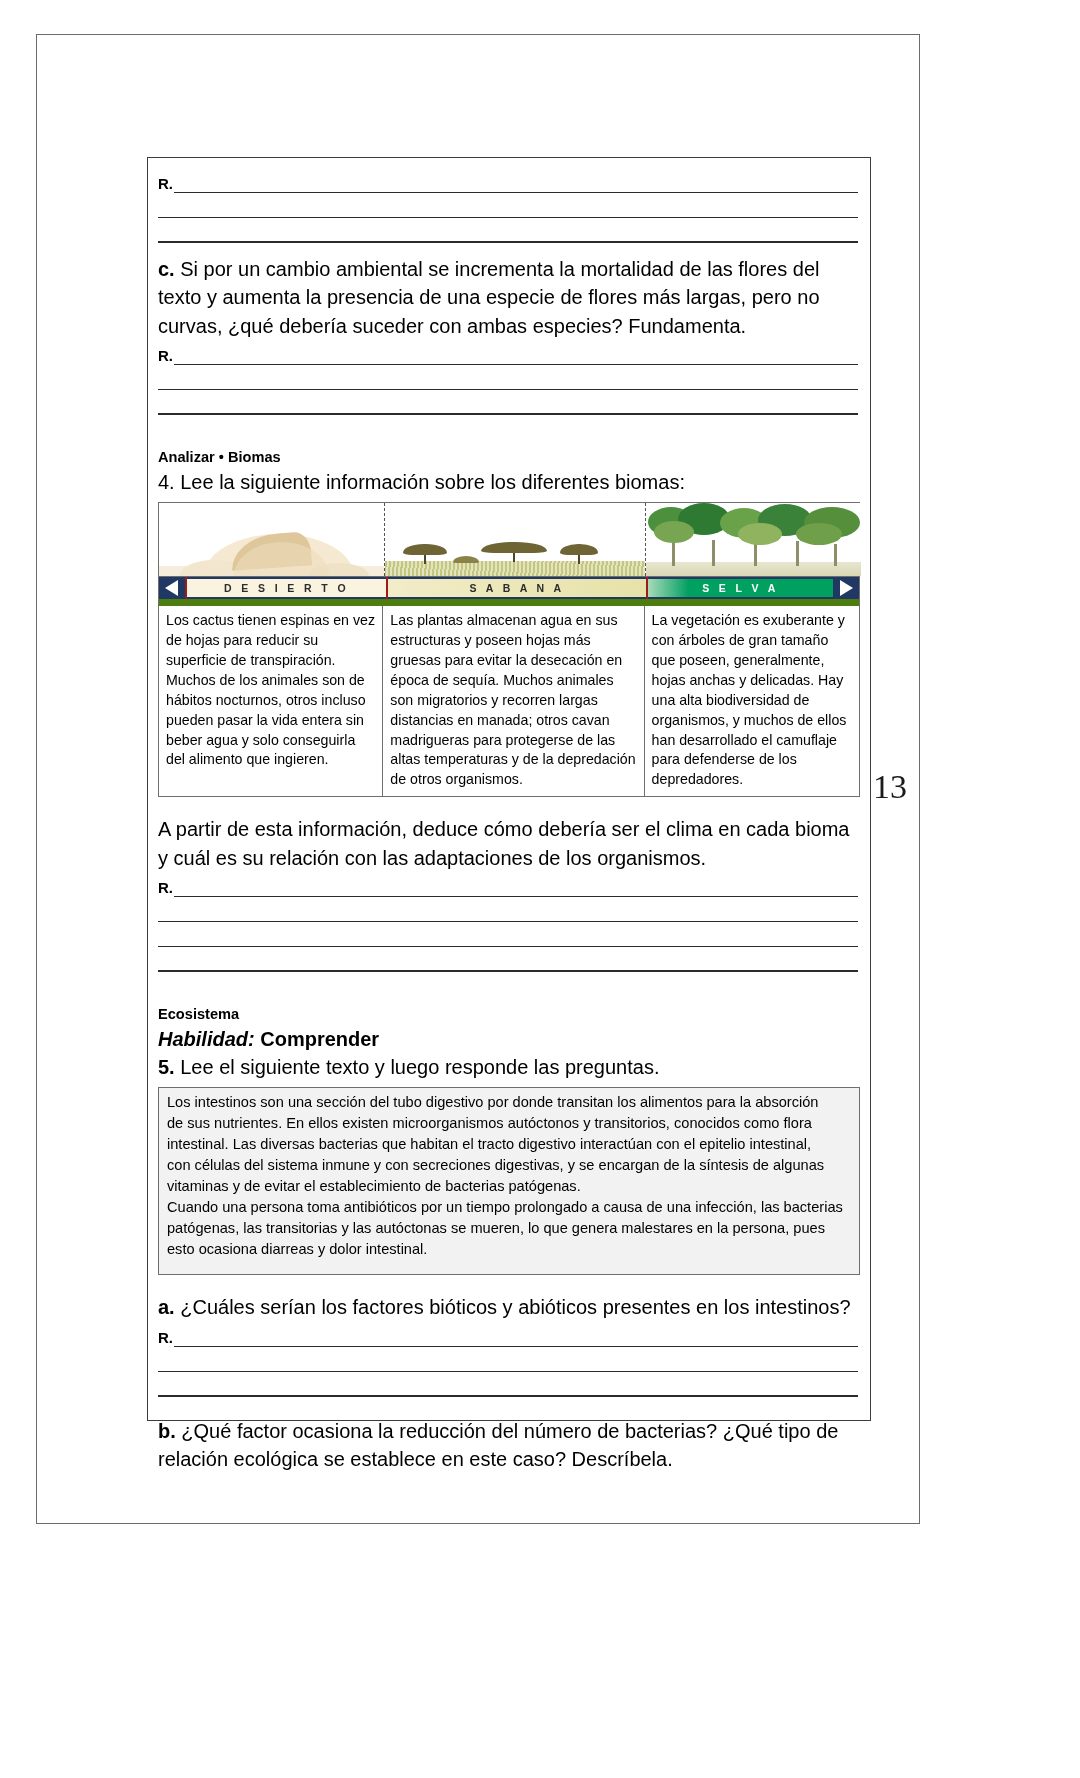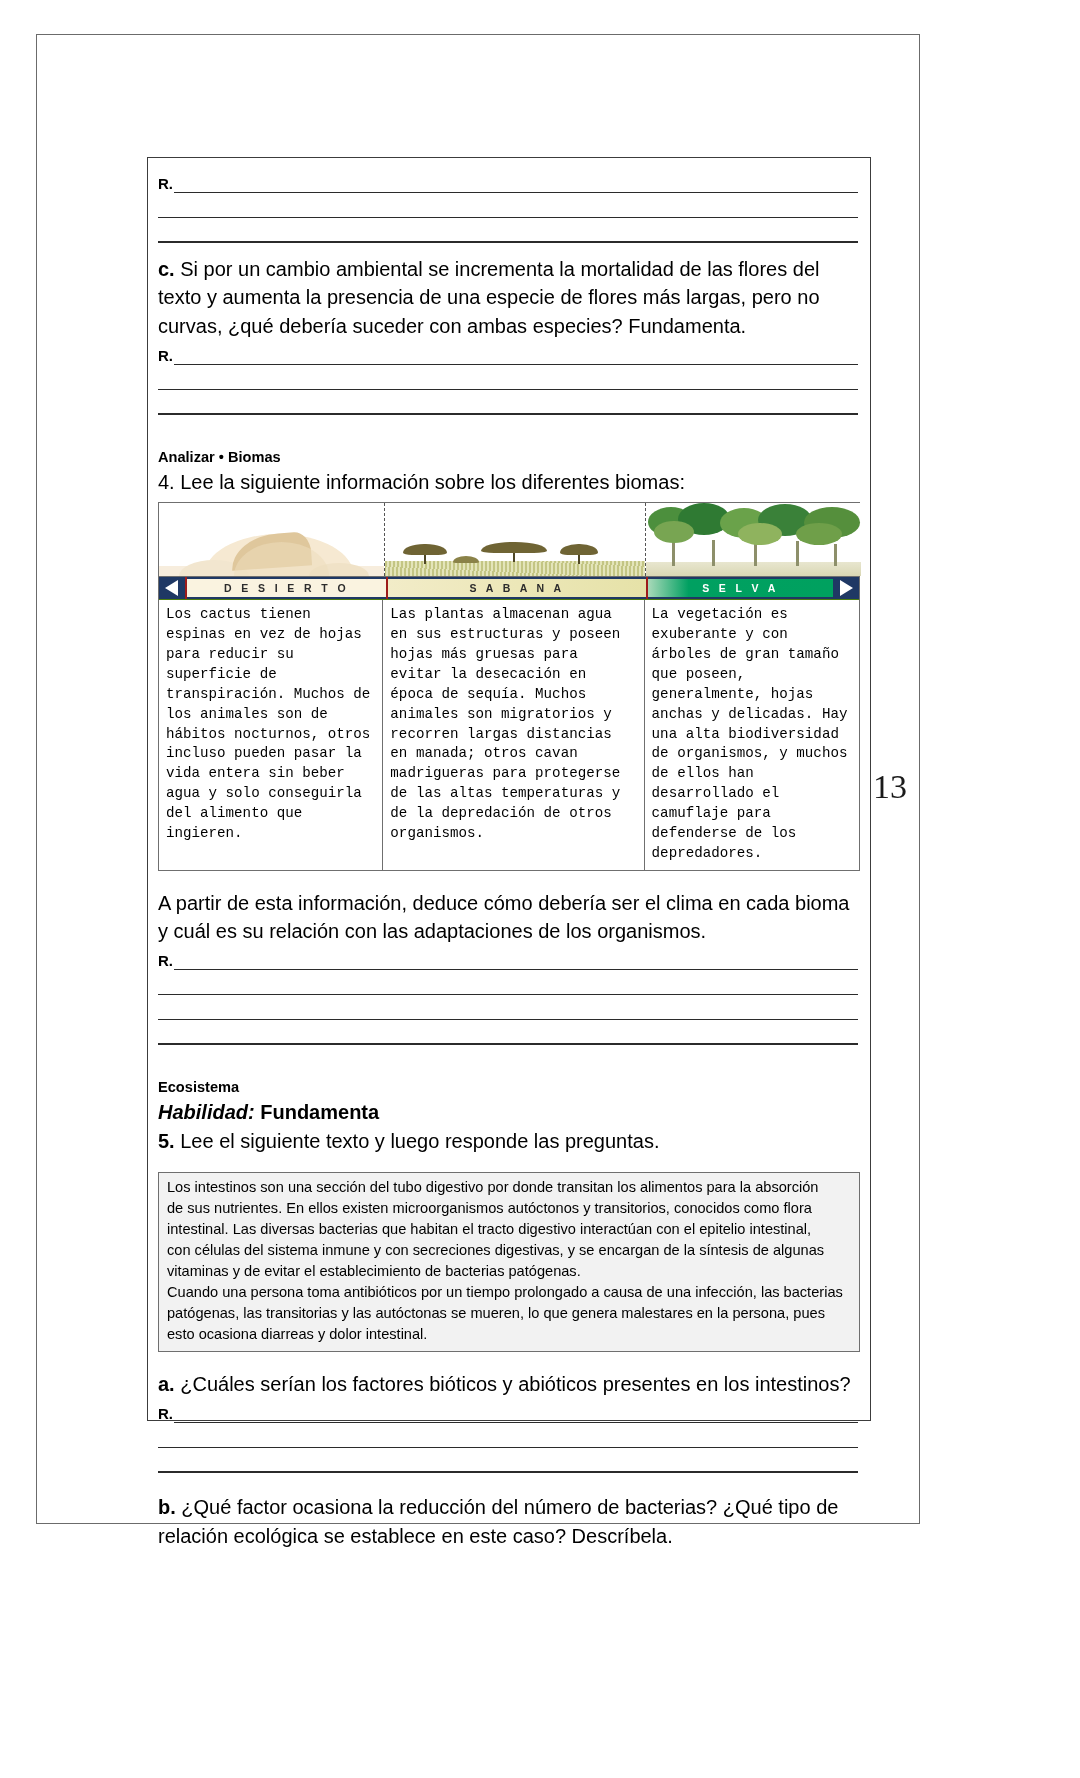--- a/index.html
+++ b/index.html
@@ -216,43 +216,42 @@
   .seg-selva    { background: linear-gradient(90deg,#a9d9b9,#00a061 22%, #00a15f); color: #ffffff; }
   .tick {
     width: 2px;
     background: #9e1b1b;
     flex: 0 0 auto;
   }
 
   
   .biome-text-row {
     display: flex;
-    border-top: 1px solid #4d7c0f;
-    font-family: Liberation Mono, monospace;
+    border-top: 7px solid #4d7c0f;
   }
   .biome-cell {
     padding: 5px 7px 6px 7px;
     font-size: 14.2px;
     line-height: 1.40;
     box-sizing: border-box;
   }
   .cell-1 { width: 225px; border-right: 1px solid #6f6f6f; }
   .cell-2 { width: 262px; border-right: 1px solid #6f6f6f; }
   .cell-3 { width: 215px; }
 
   
   .reading-box {
     border: 1px solid #6f6f6f;
     background: #f2f2f2;
-    padding: 4px 8px 6px 8px;
+    padding: 4px 8px 14px 8px;
     font-size: 14.6px;
     line-height: 1.44;
     box-sizing: border-box;
     width: 702px;
-    margin-top: 17px;
+    margin-top: 6px;
   }
   .reading-box p { margin: 0; }
 
   
   .page-number {
     position: absolute;
     left: 873px;
     top: 768px;
     font-size: 34px;
     color: #1a1a1a;
@@ -388,21 +387,21 @@
       <div class="blank-row thick">
         <span class="r-line"></span>
       </div>
     </div>
 
     <div class="gap-lg"></div>
 
     <p class="section-title">Ecosistema</p>
     <p class="para">
       <b class="italic">Habilidad:</b>
-      <b>Fundamenta</b>
+      <b>Comprender</b>
     </p>
     <p class="para">
       <b>5.</b>
       <span>Lee el siguiente texto y luego responde las preguntas.</span>
     </p>
 
     <div class="reading-box">
       <p>Los intestinos son una sección del tubo digestivo por donde transitan los alimentos para la absorción</p>
       <p>de sus nutrientes. En ellos existen microorganismos autóctonos y transitorios, conocidos como flora intestinal. Las diversas bacterias que habitan el tracto digestivo interactúan con el epitelio intestinal,</p>
       <p>con células del sistema inmune y con secreciones digestivas, y se encargan de la síntesis de algunas vitaminas y de evitar el establecimiento de bacterias patógenas.</p>

